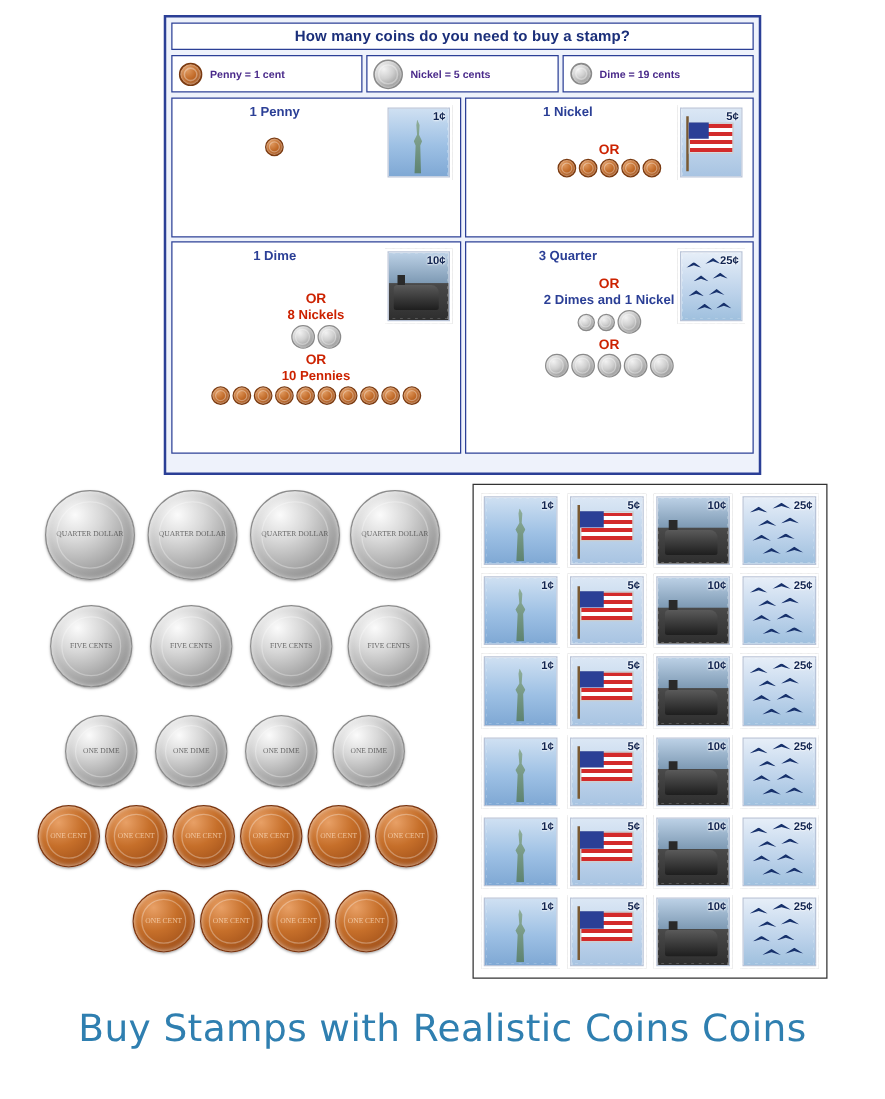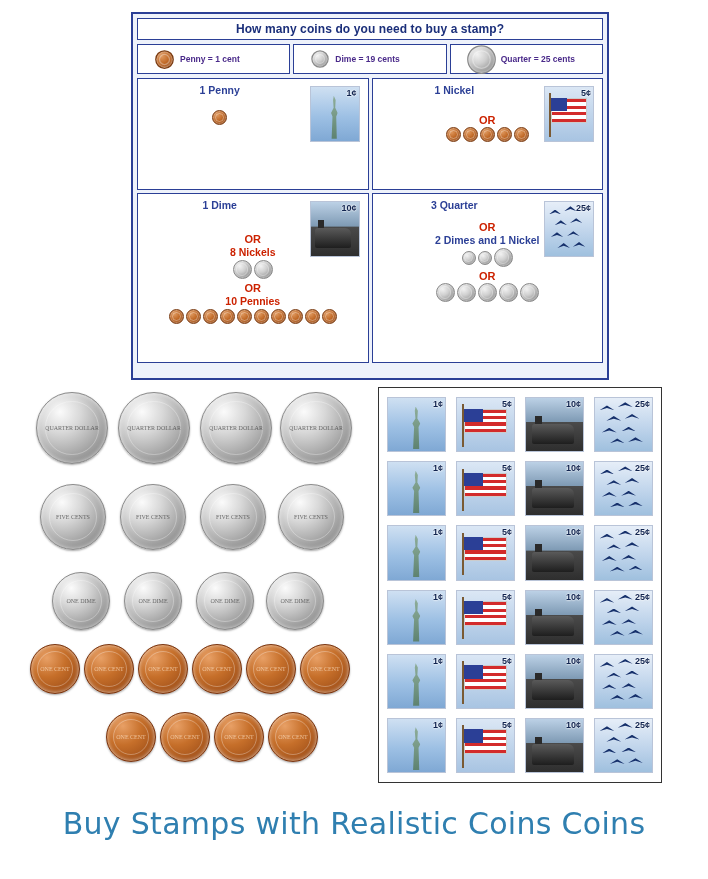--- a/index.html
+++ b/index.html
@@ -35,21 +35,21 @@
     margin-top: 4px;
     display: flex;
     gap: 3px;
   }
   .legend-cell {
     flex: 1;
     height: 30px;
     border: 1px solid #2b3f96;
     background: #ffffff;
     display: flex; align-items: center; gap: 5px;
-    padding-left: 16px;
+    padding-left: 4px;
   }
   .legend-label {
     font-size: 8.5px; font-weight: bold; color: #4a2a8a;
     white-space: nowrap;
   }
 
   .quad {
     margin-top: 4px;
     display: grid;
     grid-template-columns: 1fr 1fr;
@@ -273,30 +273,30 @@
     <div class="ws-title">How many coins do you need to buy a stamp?</div>
 
     <div class="legend" id="legend-row">
         <div class="legend-cell">
           <div class="coin c-penny copper" style="transform: scale(1.25); margin: 0px 3px;">
             <div class="face"></div>
           </div>
           <span class="legend-label">Penny = 1 cent</span>
         </div>
         <div class="legend-cell">
+          <div class="coin c-nickel" style="transform: scale(1.25); margin: 0px 3px;">
+            <div class="face"></div>
+          </div>
+          <span class="legend-label">Nickel = 5 cents</span>
+        </div>
+        <div class="legend-cell">
           <div class="coin c-dime" style="transform: scale(1.25); margin: 0px 3px;">
             <div class="face"></div>
           </div>
           <span class="legend-label">Dime = 19 cents</span>
-        </div>
-        <div class="legend-cell">
-          <div class="coin c-quarter" style="transform: scale(1.25); margin: 0px 3px;">
-            <div class="face"></div>
-          </div>
-          <span class="legend-label">Quarter = 25 cents</span>
         </div>
       </div>
 
     <div class="quad" id="quad-grid">
         <div class="qcell">
           <div class="stamp" style="width: 54px; height: 60px; position: absolute; right: 6px; top: 5px;">
             <div class="stamp-inner">
               <div class="art-liberty">
                 <div class="statue"></div>
               </div>

